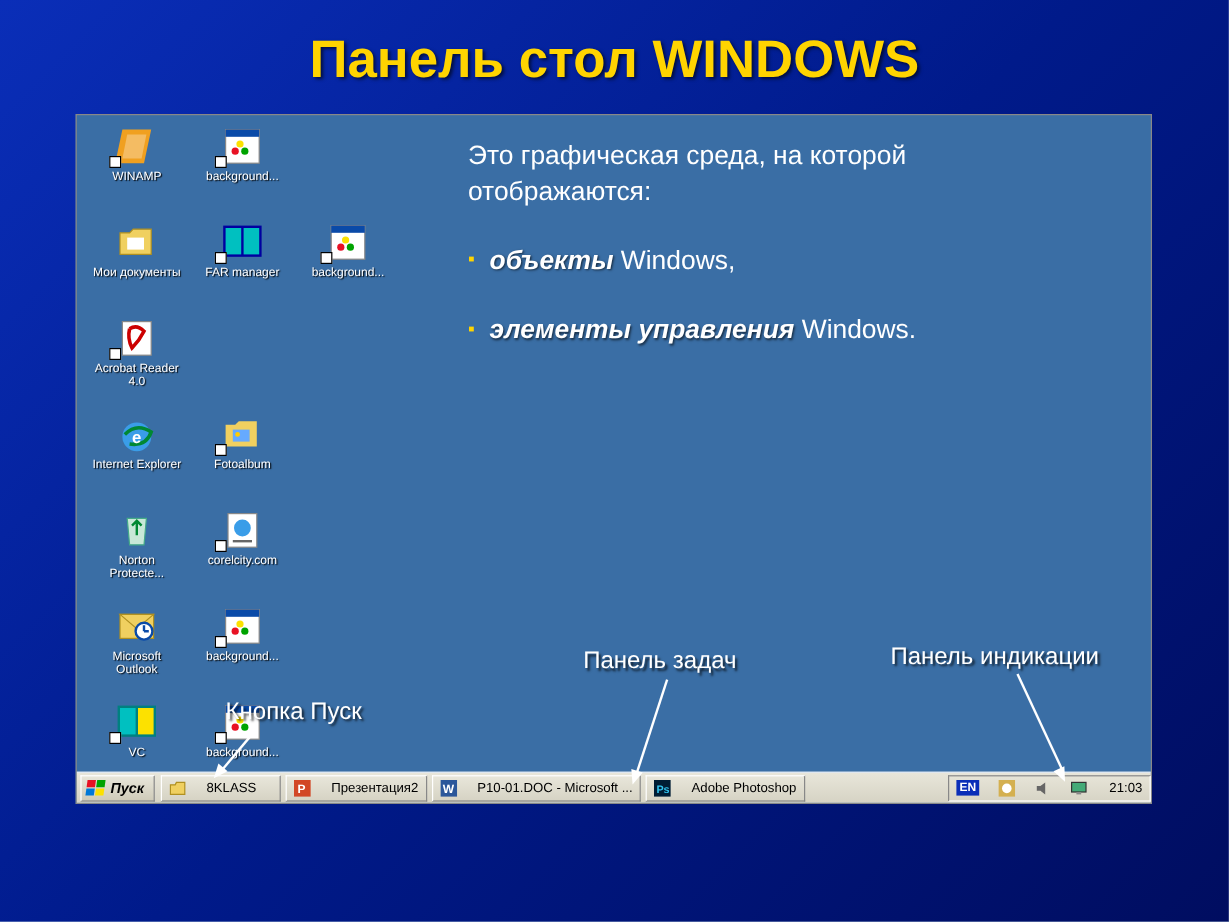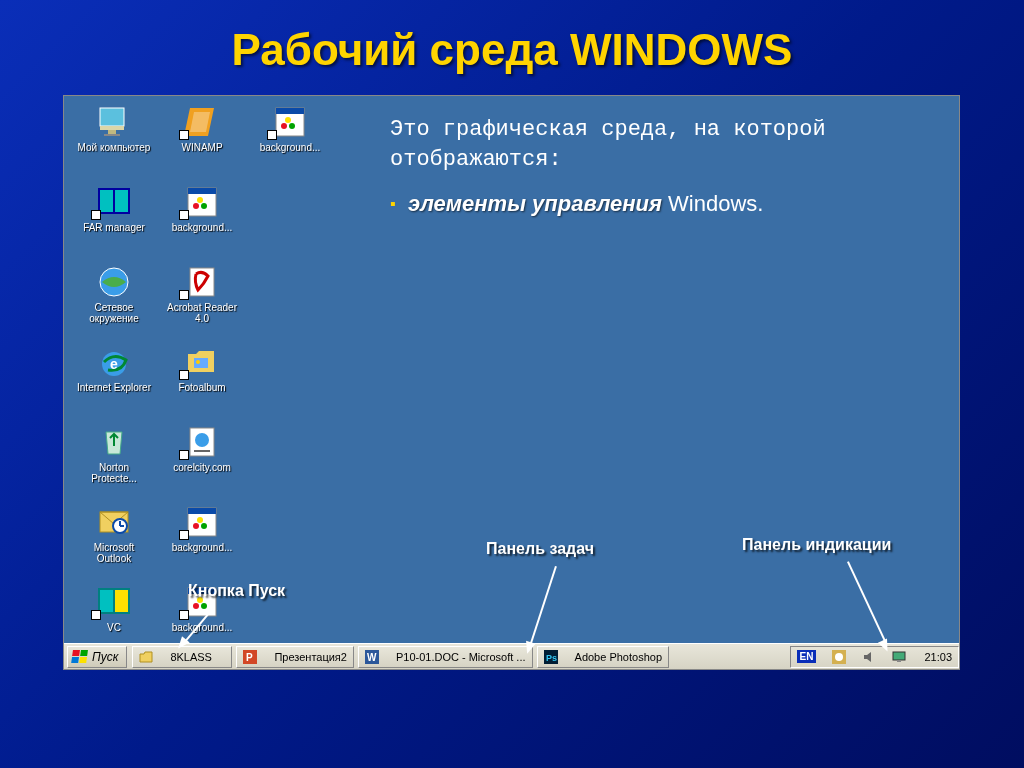--- a/index.html
+++ b/index.html
@@ -30,47 +30,47 @@
   }
   .desk-icon .label { text-shadow: 1px 1px 1px #000; line-height: 1.1; max-width: 76px; }
   .shortcut-arrow {
     position: absolute; width: 10px; height: 10px; background: #fff; border: 1px solid #000;
     font-size: 8px; line-height: 8px; text-align: center; margin-top: 26px; margin-left: -36px;
   }
   .description {
     position: absolute; left: 390px; top: 115px; width: 520px;
     color: #fff; font-size: 22px; line-height: 1.35;
   }
-  .description .intro { margin-bottom: 15px; font-family: Liberation Mono, monospace; }
+  .description .intro { margin-bottom: 28px; }
   .description .bullet { margin-bottom: 28px; padding-left: 18px; position: relative; }
   .description .bullet::before {
     content: "▪"; position: absolute; left: 0; color: #ffd400; font-size: 16px; top: 4px;
   }
   .description .em { font-style: italic; font-weight: bold; text-shadow: 1px 1px 2px rgba(0,0,0,0.6); }
   .callout {
-    position: absolute; color: #fff; font-weight: bold; font-size: 16px;
+    position: absolute; color: #fff; font-weight: normal; font-size: 20px;
     text-shadow: 2px 2px 2px rgba(0,0,0,0.7);
   }
   .arrow-line { position: absolute; background: #fff; transform-origin: top left; }
   .arrow-head {
     position: absolute; width: 0; height: 0;
     border-left: 5px solid transparent; border-right: 5px solid transparent;
     border-top: 12px solid #fff;
   }
   .taskbar {
     position: absolute; left: 0; bottom: 0; width: 100%; height: 26px;
     background: linear-gradient(#e8e6da, #d6d3c4);
     border-top: 1px solid #fff; display: flex; align-items: center;
     font-size: 11px; color: #000;
   }
   .start-btn {
     height: 22px; margin: 0 3px; padding: 0 8px 0 4px;
     background: linear-gradient(#e8e6da, #cfcbb9);
     border: 1px solid #888; border-top-color: #fff; border-left-color: #fff;
-    display: flex; align-items: center; font-weight: normal; cursor: pointer;
+    display: flex; align-items: center; font-weight: bold; cursor: pointer;
     font-style: italic; font-size: 12px;
   }
   .winflag {
     width: 16px; height: 14px; margin-right: 4px; display: grid;
     grid-template-columns: 7px 7px; grid-template-rows: 6px 6px; gap: 1px;
     transform: skewX(-8deg);
   }
   .winflag span:nth-child(1){background:#e81123}
   .winflag span:nth-child(2){background:#00a300}
   .winflag span:nth-child(3){background:#0078d7}
@@ -89,37 +89,26 @@
   }
   .tray .lang { background:#0a2eb8; color:#fff; font-size:10px; padding:1px 3px; font-weight:bold; }
   .tray .tray-icon { width:14px; height:14px; display:inline-flex; align-items:center; justify-content:center; }
   .clock { font-size: 11px; margin-left: 2px; }
   
   svg { display:block; }
 </style>
 </head>
 <body>
 
-<div class="slide-title">Рабочий среда WINDOWS</div>
+<div class="slide-title">Панель стол WINDOWS</div>
 
 <div class="desktop-shot">
 
   <div class="icons-area" id="icons-area">
       <div class="icon-row">
-        <div class="desk-icon">
-          <div class="glyph">
-            <svg width="36" height="36">
-              <rect x="4" y="4" width="24" height="18" fill="#5bc0de" stroke="#fff" stroke-width="1"></rect>
-              <rect x="4" y="22" width="24" height="4" fill="#dcd6a8"></rect>
-              <rect x="12" y="26" width="8" height="4" fill="#c0b880"></rect>
-              <rect x="8" y="30" width="16" height="2" fill="#888"></rect>
-            </svg>
-          </div>
-          <div class="label">Мой компьютер</div>
-        </div>
         <div class="desk-icon">
           <div class="glyph">
             <svg width="36" height="36">
               <polygon points="6,4 30,4 24,32 0,32" fill="#f0a020"></polygon>
               <polygon points="10,8 26,8 22,28 6,28" fill="#fff" opacity="0.3"></polygon>
             </svg>
           </div>
           <div class="shortcut-arrow">↗</div>
           <div class="label">WINAMP</div>
         </div>
@@ -134,20 +123,29 @@
             </svg>
           </div>
           <div class="shortcut-arrow">↗</div>
           <div class="label">background...</div>
         </div>
       </div>
       <div class="icon-row">
         <div class="desk-icon">
           <div class="glyph">
             <svg width="36" height="36">
+              <path d="M4 10 L12 10 L15 7 L30 7 L30 28 L4 28 Z" fill="#f0d060" stroke="#b09020"></path>
+              <rect x="10" y="14" width="14" height="10" fill="#fff"></rect>
+            </svg>
+          </div>
+          <div class="label">Мои документы</div>
+        </div>
+        <div class="desk-icon">
+          <div class="glyph">
+            <svg width="36" height="36">
               <rect x="2" y="4" width="32" height="26" fill="#0000a0"></rect>
               <rect x="4" y="6" width="13" height="22" fill="#00c0c0"></rect>
               <rect x="19" y="6" width="13" height="22" fill="#00c0c0"></rect>
             </svg>
           </div>
           <div class="shortcut-arrow">↗</div>
           <div class="label">FAR manager</div>
         </div>
         <div class="desk-icon">
           <div class="glyph">
@@ -157,29 +155,20 @@
               <circle cx="12" cy="22" r="3" fill="#e81123"></circle>
               <circle cx="20" cy="22" r="3" fill="#00a300"></circle>
               <circle cx="16" cy="16" r="3" fill="#fce100"></circle>
             </svg>
           </div>
           <div class="shortcut-arrow">↗</div>
           <div class="label">background...</div>
         </div>
       </div>
       <div class="icon-row">
-        <div class="desk-icon">
-          <div class="glyph">
-            <svg width="36" height="36">
-              <circle cx="18" cy="18" r="14" fill="#3a9de8" stroke="#fff"></circle>
-              <path d="M6 18 Q18 8 30 18 Q18 28 6 18" fill="#4aad4a"></path>
-            </svg>
-          </div>
-          <div class="label">Сетевое окружение</div>
-        </div>
         <div class="desk-icon">
           <div class="glyph">
             <svg width="36" height="36">
               <rect x="6" y="4" width="24" height="28" fill="#fff" stroke="#888"></rect>
               <path d="M12 10 Q18 6 24 12 Q20 20 14 26 Q10 18 12 10" fill="none" stroke="#c00" stroke-width="3"></path>
             </svg>
           </div>
           <div class="shortcut-arrow">↗</div>
           <div class="label">Acrobat Reader 4.0</div>
         </div>
@@ -351,20 +340,23 @@
           </svg>
         </span>
       <span class="clock">21:03</span>
     </div>
   </div>
 </div>
 
 <div class="description">
   <div class="intro">Это графическая среда, на которой отображаются:</div>
   <div class="bullet">
+    <span class="em">объекты</span><span> Windows,</span>
+  </div>
+  <div class="bullet">
     <span class="em">элементы управления</span><span> Windows.</span>
   </div>
 </div>
 
 <div class="callout" style="left:188px; top:582px;">Кнопка Пуск</div>
 <div class="callout" style="left:486px; top:540px;">Панель задач</div>
 <div class="callout" style="left:742px; top:536px;text-align:center;">Панель индикации</div>
 
 <div class="arrow-line" style="left:212px; top:608px; width:2px; height:44px; transform:rotate(40deg);"></div>
 <div class="arrow-head" style="left:177px; top:638px; transform:rotate(40deg);"></div>

